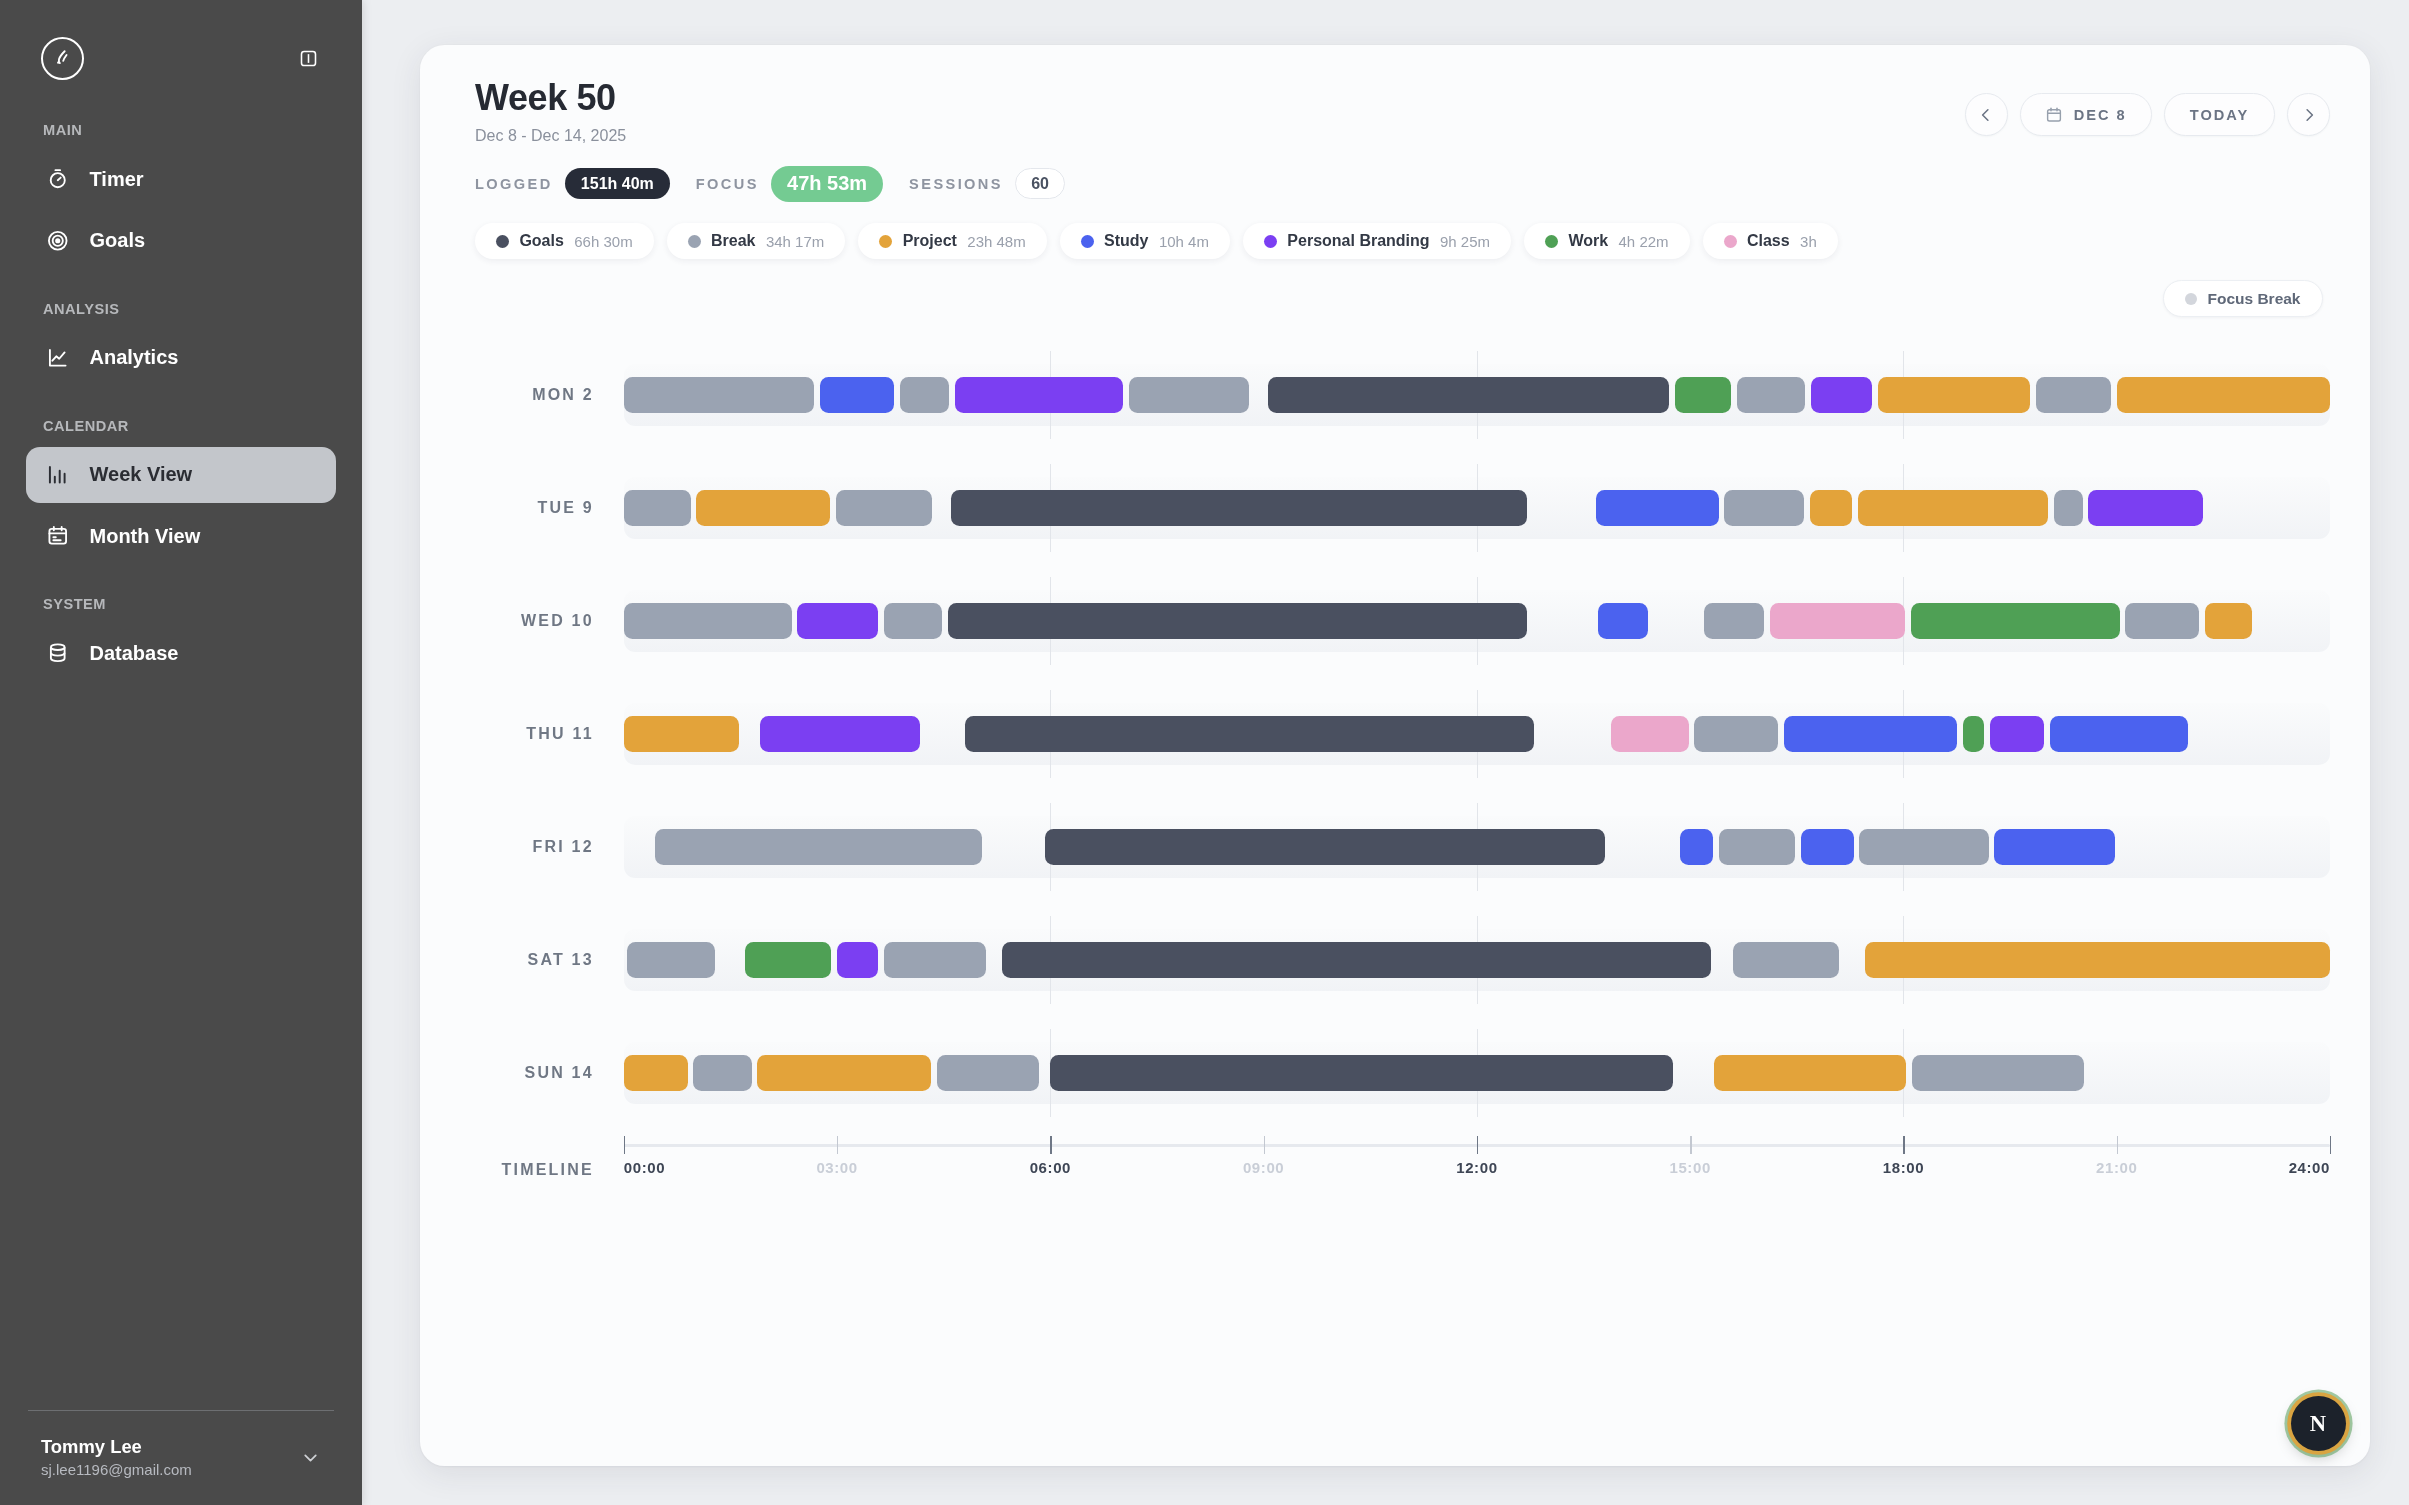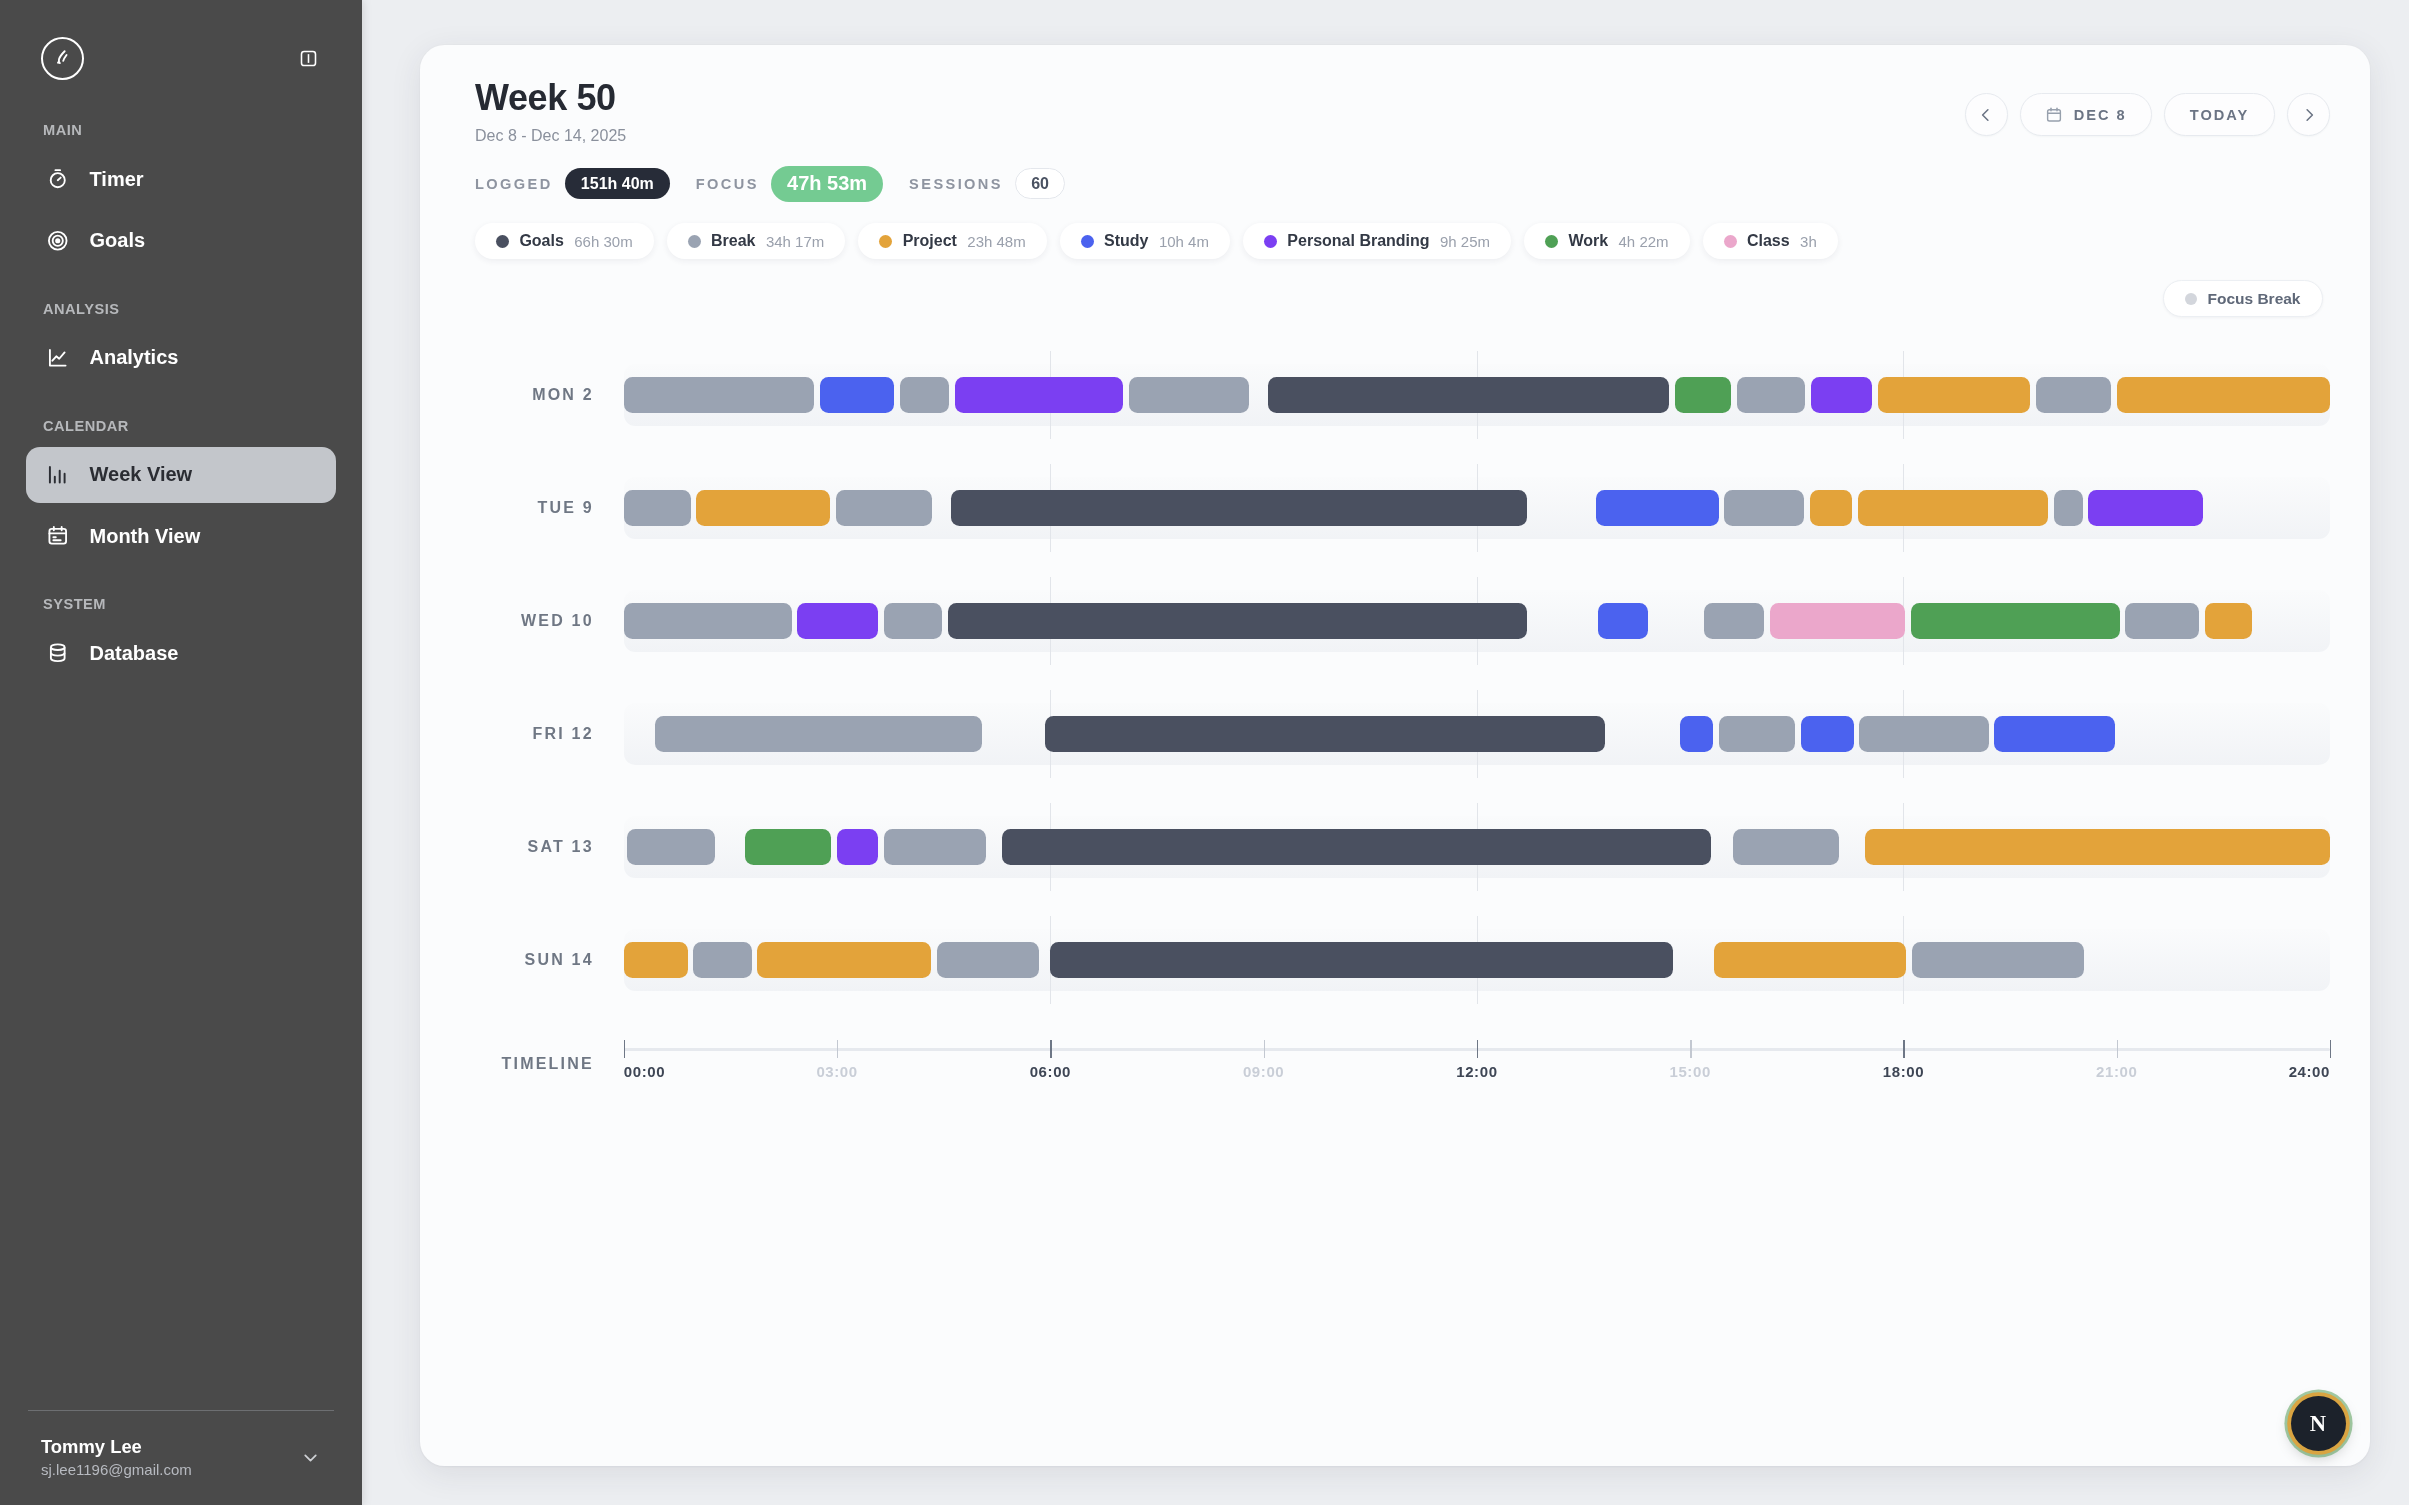--- a/index.html
+++ b/index.html
@@ -184,21 +184,21 @@
     position: absolute; top: -9.4px; bottom: -9.4px; width: 0.9px;
     background: #e2e5ea;
   }
   .track { position: absolute; left: 0; right: 0; top: 50%; transform: translateY(-50%); height: 36px; }
   .block {
     position: absolute; top: 0; height: 36px;
     border-radius: 8.5px;
   }
 
   
-  .axis-row { display: flex; align-items: center; margin-top: 24px; padding-left: 3.8px; }
+  .axis-row { display: flex; align-items: flex-end; margin-top: 7px; padding-left: 3.8px; }
   .axis-label {
     width: 160px; flex: 0 0 160px;
     font-size: 16px; font-weight: 600; letter-spacing: 2.2px;
     color: #6f7784; text-align: right; padding-right: 30px; padding-top: 3.8px;
   }
   .axis-wrap { flex: 1 1 auto; position: relative; height: 43px; }
   .axis-line { position: absolute; left: 0; right: 0; top: 7.5px; height: 2.8px; background: #e6e9ee; border-radius: 1.9px; }
   .axis-tick { position: absolute; top: 0; width: 1.4px; height: 18px; background: #c3c8d1; }
   .axis-tick.major { background: #6e7786; }
   .axis-text {
@@ -500,20 +500,40 @@
                 <div class="block" style="left: 57.0833%; width: 2.91667%; background: rgb(75, 98, 239);"></div>
                 <div class="block" style="left: 63.3333%; width: 3.5%; background: rgb(154, 163, 178);"></div>
                 <div class="block" style="left: 67.1667%; width: 7.91667%; background: rgb(235, 167, 203);"></div>
                 <div class="block" style="left: 75.4167%; width: 12.25%; background: rgb(79, 160, 85);"></div>
                 <div class="block" style="left: 88%; width: 4.33333%; background: rgb(154, 163, 178);"></div>
                 <div class="block" style="left: 92.6667%; width: 2.75%; background: rgb(227, 163, 58);"></div>
               </div>
             </div>
           </div>
           <div class="day-row">
+            <div class="day-label">THU 11</div>
+            <div class="track-wrap">
+              <div class="track-bg"></div>
+              <div class="grid-line" style="left: 25%;"></div>
+              <div class="grid-line" style="left: 50%;"></div>
+              <div class="grid-line" style="left: 75%;"></div>
+              <div class="track">
+                <div class="block" style="left: 0%; width: 6.75%; background: rgb(227, 163, 58);"></div>
+                <div class="block" style="left: 8%; width: 9.33333%; background: rgb(123, 63, 242);"></div>
+                <div class="block" style="left: 20%; width: 33.3333%; background: rgb(74, 80, 96);"></div>
+                <div class="block" style="left: 57.8333%; width: 4.58333%; background: rgb(235, 167, 203);"></div>
+                <div class="block" style="left: 62.75%; width: 4.91667%; background: rgb(154, 163, 178);"></div>
+                <div class="block" style="left: 68%; width: 10.1667%; background: rgb(75, 98, 239);"></div>
+                <div class="block" style="left: 78.5%; width: 1.25%; background: rgb(79, 160, 85);"></div>
+                <div class="block" style="left: 80.0833%; width: 3.16667%; background: rgb(123, 63, 242);"></div>
+                <div class="block" style="left: 83.5833%; width: 8.08333%; background: rgb(75, 98, 239);"></div>
+              </div>
+            </div>
+          </div>
+          <div class="day-row">
             <div class="day-label">FRI 12</div>
             <div class="track-wrap">
               <div class="track-bg"></div>
               <div class="grid-line" style="left: 25%;"></div>
               <div class="grid-line" style="left: 50%;"></div>
               <div class="grid-line" style="left: 75%;"></div>
               <div class="track">
                 <div class="block" style="left: 1.83333%; width: 19.1667%; background: rgb(154, 163, 178);"></div>
                 <div class="block" style="left: 24.6667%; width: 32.8333%; background: rgb(74, 80, 96);"></div>
                 <div class="block" style="left: 61.9167%; width: 1.91667%; background: rgb(75, 98, 239);"></div>

